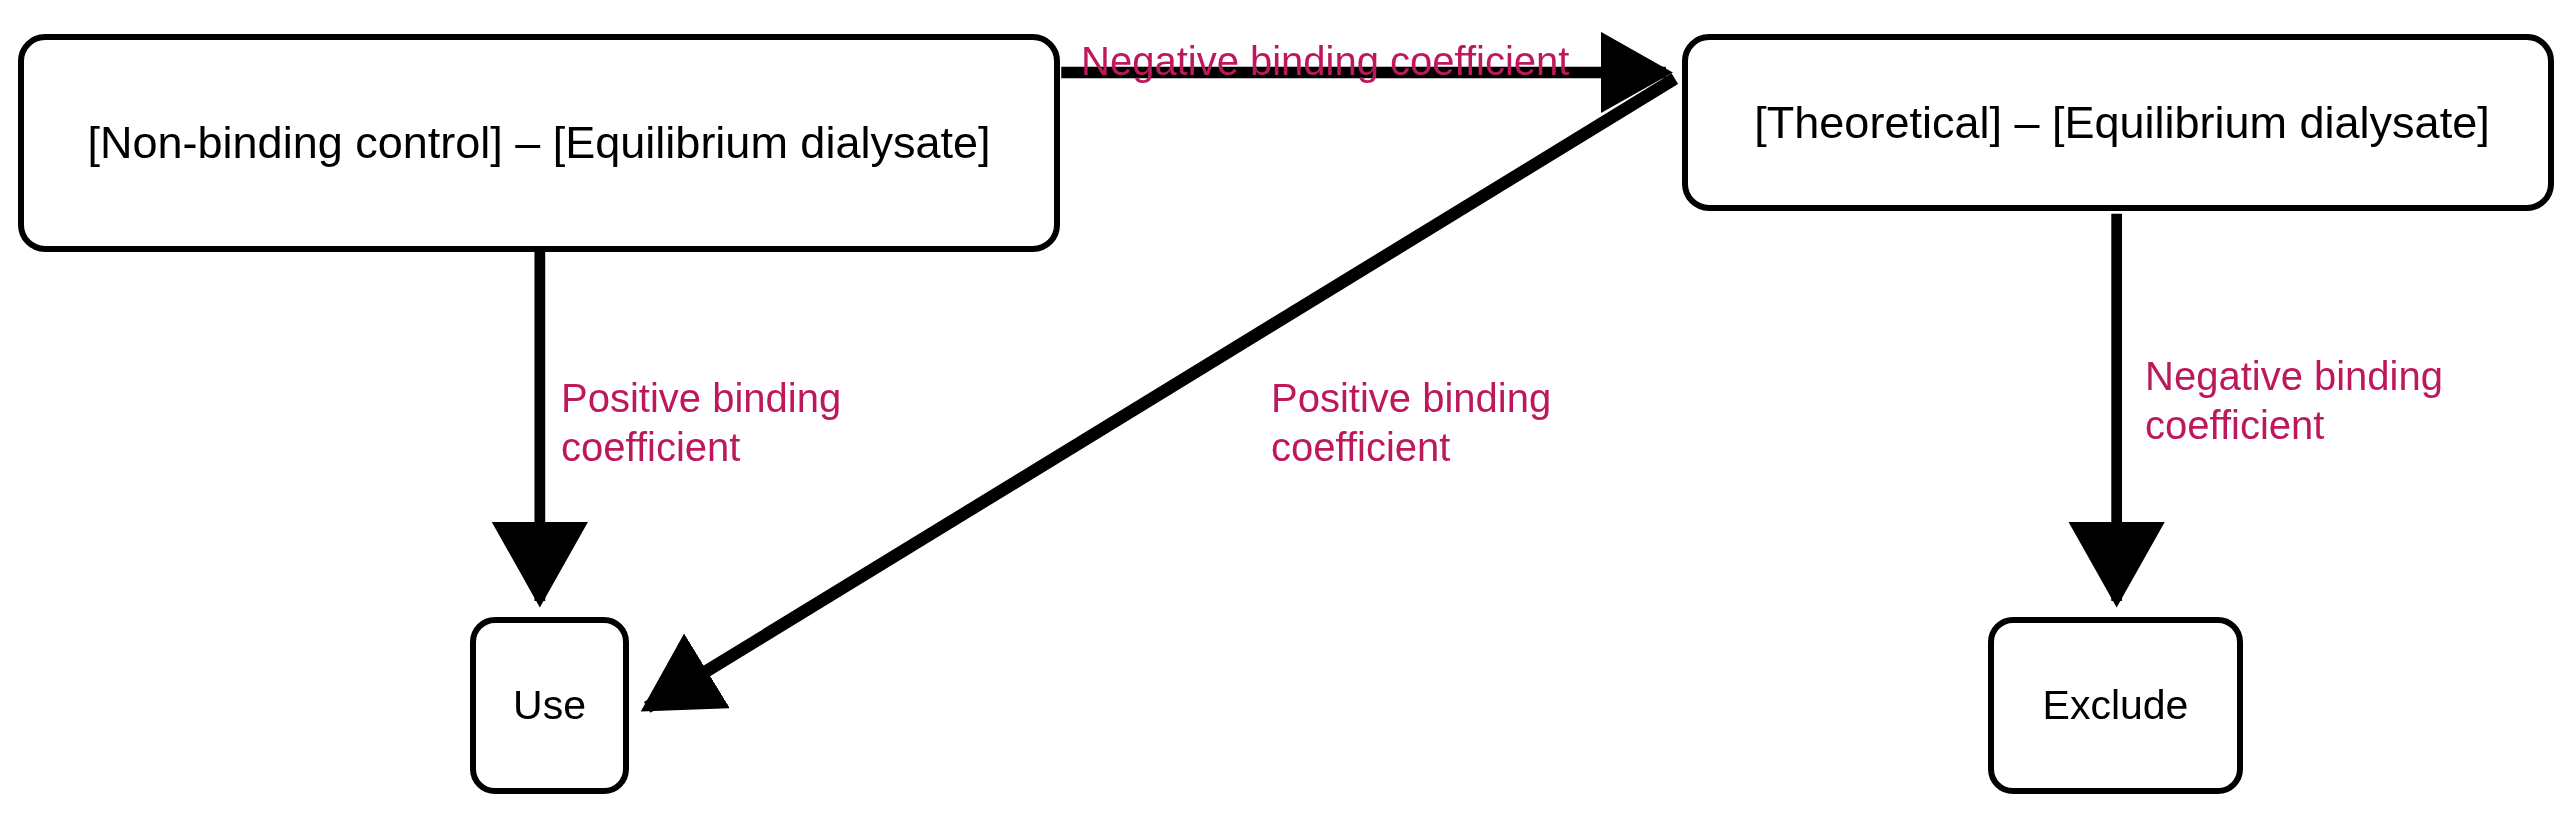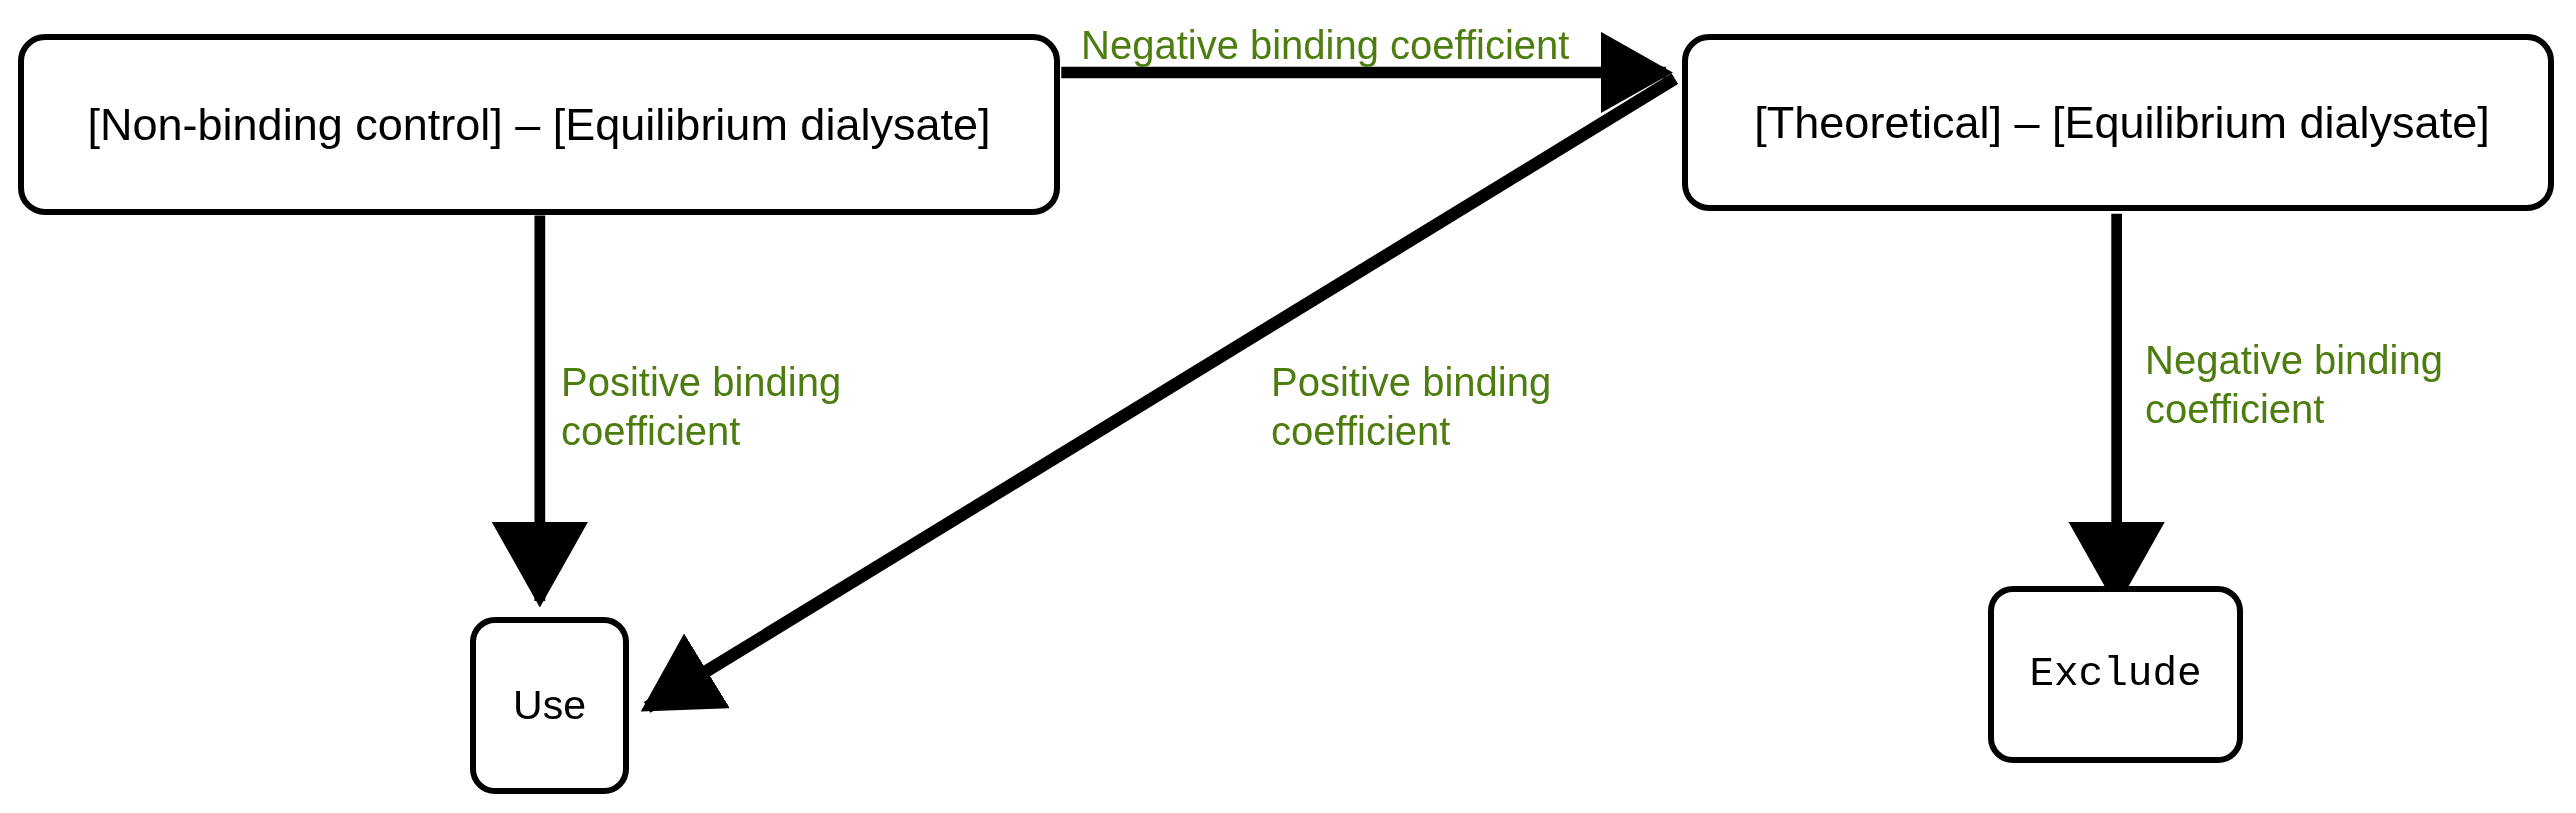--- a/index.html
+++ b/index.html
@@ -41,21 +41,21 @@
   .node-label {
     display: block;
     line-height: 1.15;
     white-space: nowrap;
     padding: 0 12.5px;
   }
   #node-nonbinding {
     left: 18px;
     top: 34px;
     width: 1042px;
-    height: 181px;
+    height: 218px;
     font-size: 45px;
   }
   #node-theoretical {
     left: 1682px;
     top: 34px;
     width: 872px;
     height: 177px;
     font-size: 45px;
     padding-left: 8px;
   }
@@ -63,34 +63,34 @@
     left: 470px;
     top: 617px;
     width: 159px;
     height: 177px;
     border-radius: 25px;
     font-size: 41px;
     text-align: right;
   }
   #node-exclude {
     left: 1988px;
-    top: 586px;
+    top: 617px;
     width: 255px;
     height: 177px;
     border-radius: 25px;
     font-size: 41px;
-    font-family: Liberation Mono, monospace;
   }
   .edge-label {
     position: absolute;
-    color: #4d7c0f;
+    color: #be185d;
     font-size: 40px;
     line-height: 1.22;
     white-space: pre-line;
     z-index: 3;
+    margin-top: 16px;
   }
   #label-top-negative {
     left: 1081px;
     top: 20.6px;
   }
   #label-left-positive {
     left: 561px;
     top: 358px;
   }
   #label-mid-positive {

